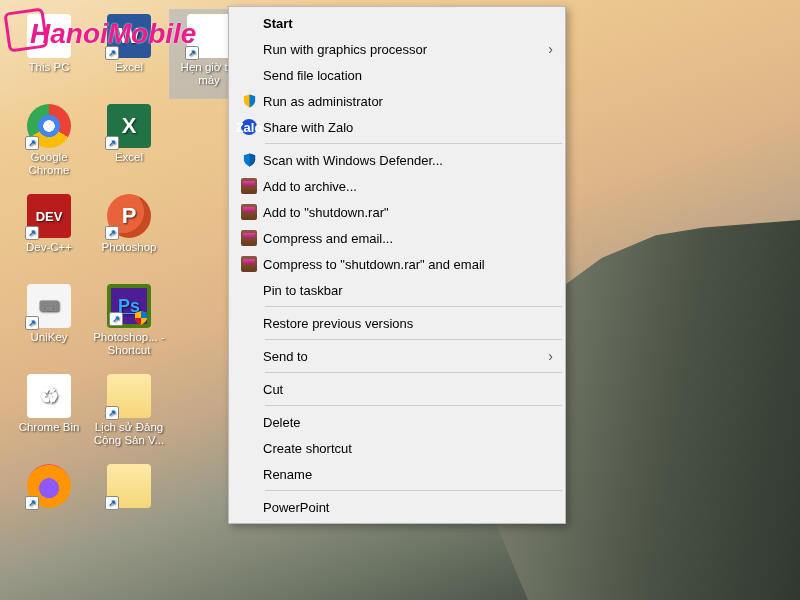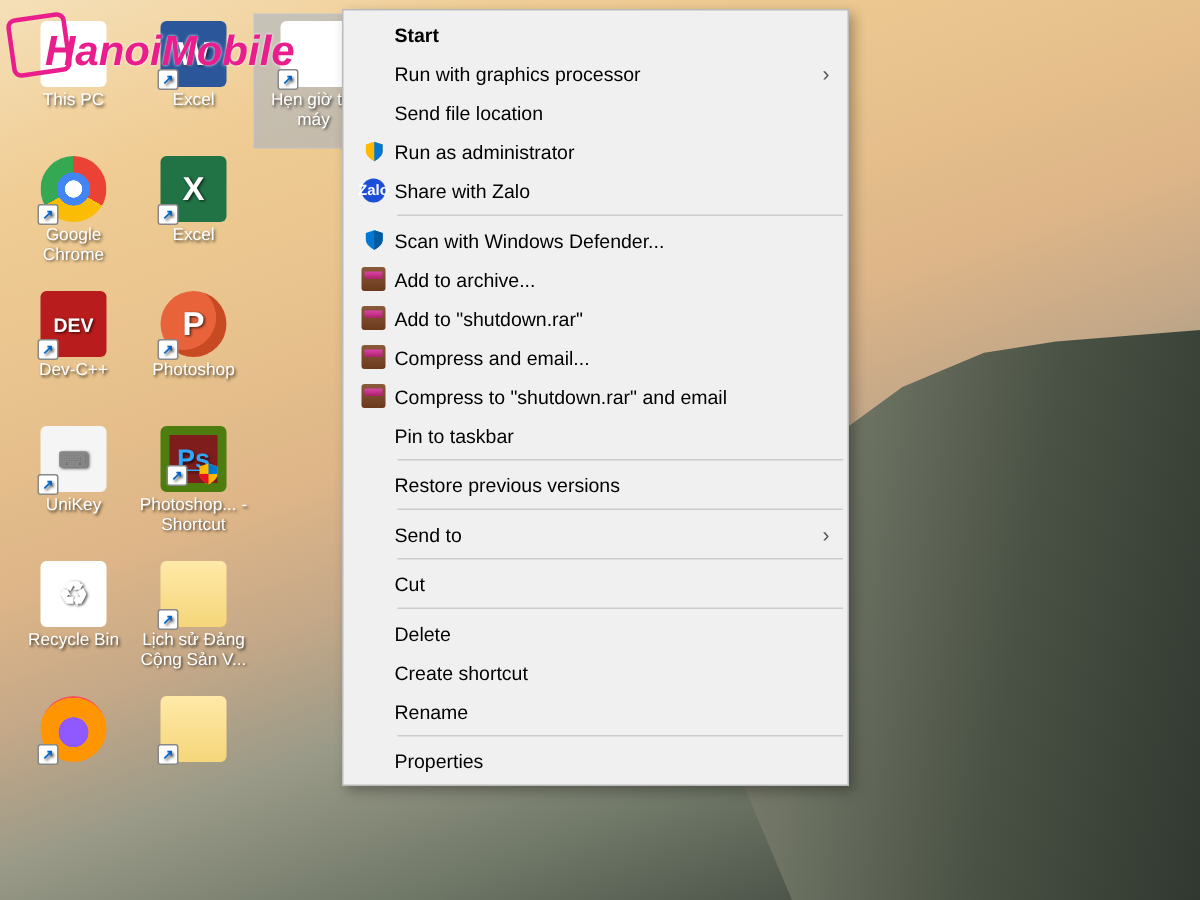--- a/index.html
+++ b/index.html
@@ -35,21 +35,21 @@
   border-radius: 4px; font-size: 22px; font-weight: bold;
 }
 .icon-thispc { background: #fff; color: #0078d4; }
 .icon-word { background: #2b579a; color: #fff; }
 .icon-shortcut-file { background: #fff; }
 .icon-chrome { background: radial-gradient(circle at 50% 50%, #fff 18%, #4285f4 19% 35%, transparent 36%), conic-gradient(#ea4335 0 120deg, #fbbc05 120deg 240deg, #34a853 240deg 360deg); border-radius: 50%; }
 .icon-excel { background: #217346; color: #fff; }
 .icon-devcpp { background: #b91c1c; color: #fff; font-size: 13px; }
 .icon-ppt { background: radial-gradient(circle at 35% 40%, #e8633a 55%, #c84a22 56%); border-radius: 50%; color: #fff; }
 .icon-unikey { background: #f5f5f5; color: #888; font-size: 14px; }
-.icon-ps { background: #7f1d1d; color: #31a8ff; font-size: 18px; border: 6px solid #4d7c0f; text-decoration: underline; }
+.icon-ps { background: #4c1d95; color: #31a8ff; font-size: 18px; border: 4px solid #4d7c0f; text-decoration: underline; }
 .icon-recycle { background: #fff; }
 .icon-folder { background: linear-gradient(#ffe9a8, #f5d67a); }
 .icon-firefox { background: radial-gradient(circle at 50% 55%, #9059ff 30%, #ff9500 31% 70%, #ff4f5e 71%); border-radius: 50%; }
 .shortcut-arrow {
   position: absolute; bottom: -2px; left: -2px; width: 14px; height: 14px;
   background: #fff; border: 1px solid #888; border-radius: 2px;
   display: flex; align-items: center; justify-content: center; font-size: 9px; color: #0066cc;
 }
 .shield-overlay {
   position: absolute; bottom: -2px; right: -2px; width: 16px; height: 16px;
@@ -74,21 +74,21 @@
   cursor: default;
 }
 .menu-icon-slot { width: 28px; display: flex; justify-content: center; align-items: center; }
 .menu-label { flex: 1; }
 .menu-chevron { color: #555; font-size: 14px; }
 .menu-sep { height: 1px; background: #ccc; margin: 3px 1px 3px 34px; }
 .bold { font-weight: bold; }
 .shield-icon { width: 15px; height: 16px; }
 .winrar-icon { width: 16px; height: 16px; background: linear-gradient(#8b5a3c, #6b3a1c); border-radius: 2px; position: relative; }
 .winrar-icon::after { content: ''; position: absolute; top: 3px; left: 2px; right: 2px; height: 5px; background: linear-gradient(#d4a, #a26); }
-.zalo-icon { width: 16px; height: 16px; border-radius: 50%; background: #1d4ed8; color: #fff; font-size: 10px; display: flex; align-items: center; justify-content: center; font-weight: bold; }
+.zalo-icon { width: 16px; height: 16px; border-radius: 50%; background: #1d4ed8; color: #fff; font-size: 13px; display: flex; align-items: center; justify-content: center; font-weight: bold; }
 </style>
 </head>
 <body>
 
 <div class="wallpaper"></div>
 <div class="cliff"></div>
 
 <div class="watermark">HanoiMobile</div>
 
 <div class="desktop-icons">
@@ -134,21 +134,21 @@
       <div class="icon-box icon-ps">Ps<div class="shortcut-arrow">↗</div><div class="shield-overlay"><svg viewBox="0 0 16 16">
             <path d="M8 1 L14 3 V8 C14 12 8 15 8 15 C8 15 2 12 2 8 V3 Z" fill="#ffb900"></path>
             <path d="M8 1 L14 3 V8 H8 Z" fill="#0078d4"></path>
             <path d="M8 8 H2 V8 C2 12 8 15 8 15 Z" fill="#e81123"></path>
           </svg></div></div>
       <div class="icon-label">Photoshop... - Shortcut</div>
     </div>
     <div></div>
     <div class="desktop-icon">
       <div class="icon-box icon-recycle">♻</div>
-      <div class="icon-label">Recycle Bin</div>
+      <div class="icon-label">Chrome Bin</div>
     </div>
     <div class="desktop-icon">
       <div class="icon-box icon-folder">
         <div class="shortcut-arrow">↗</div>
       </div>
       <div class="icon-label">Lịch sử Đảng Cộng Sản V...</div>
     </div>
     <div></div>
     <div class="desktop-icon">
       <div class="icon-box icon-firefox">
@@ -256,15 +256,15 @@
       <div class="menu-icon-slot"></div>
       <div class="menu-label">Create shortcut</div>
     </div>
     <div class="menu-item">
       <div class="menu-icon-slot"></div>
       <div class="menu-label">Rename</div>
     </div>
     <div class="menu-sep"></div>
     <div class="menu-item">
       <div class="menu-icon-slot"></div>
-      <div class="menu-label">Properties</div>
+      <div class="menu-label">PowerPoint</div>
     </div>
   </div>
 
 </body></html>

